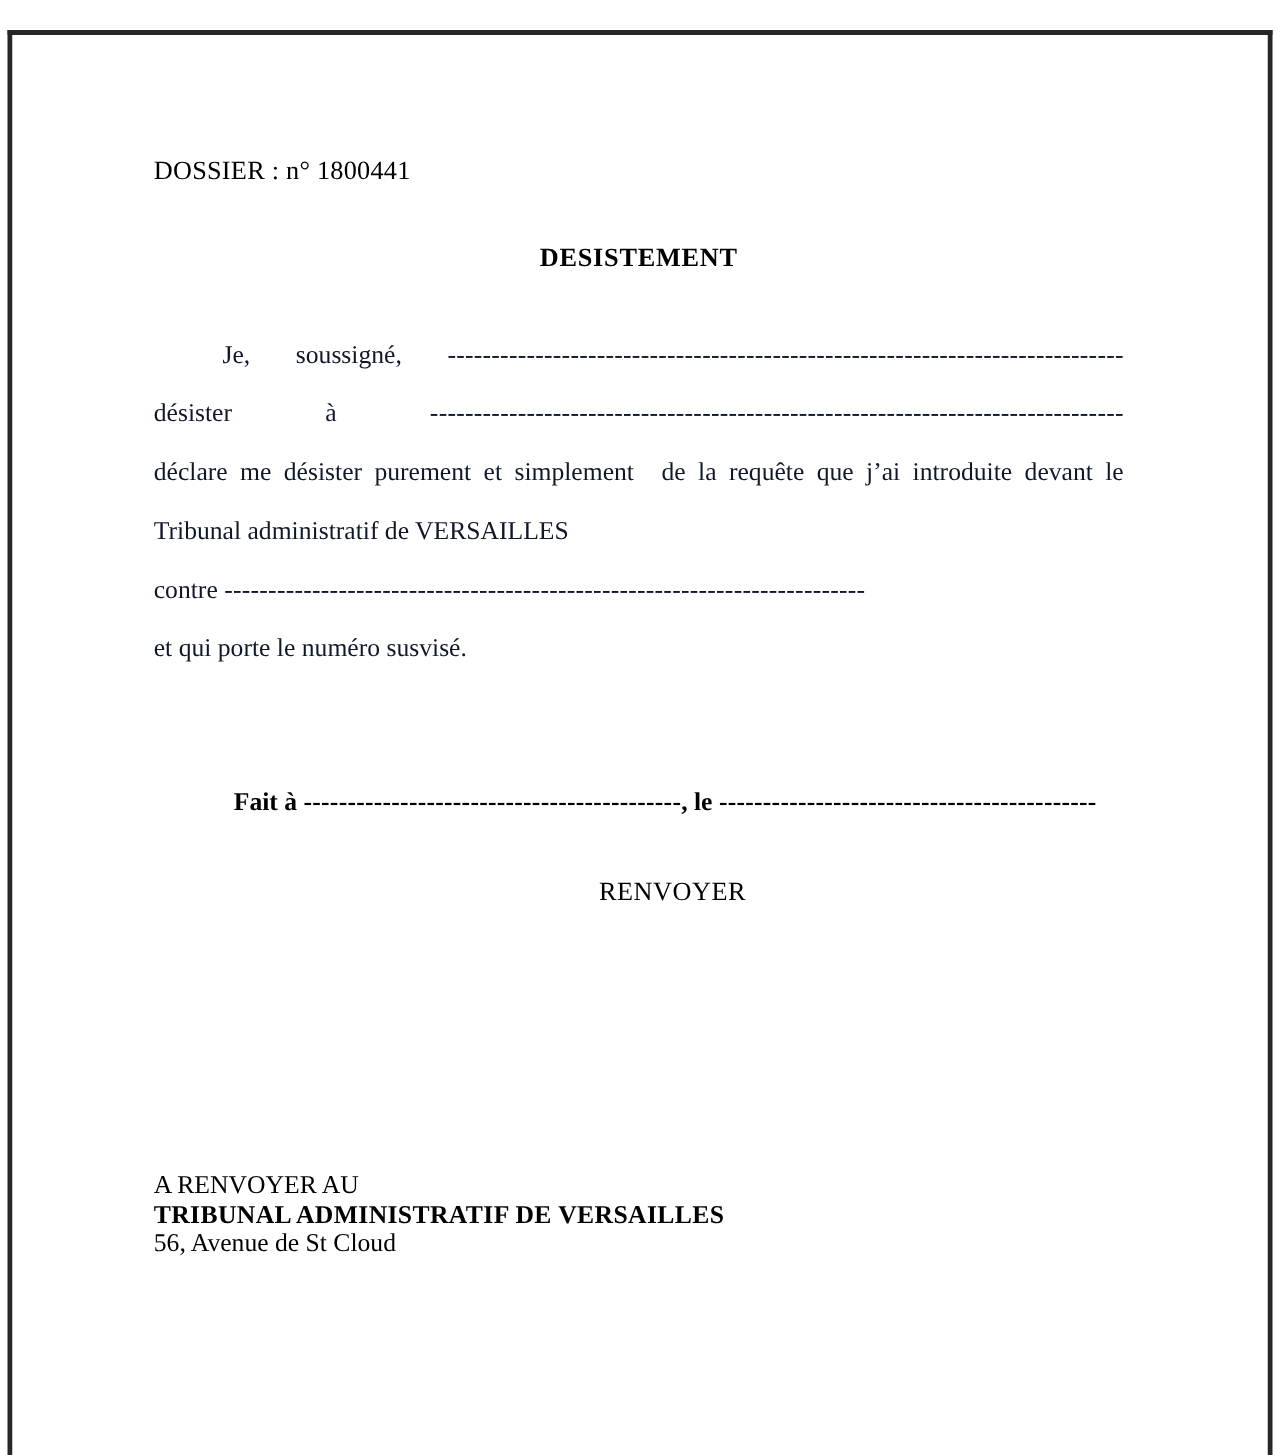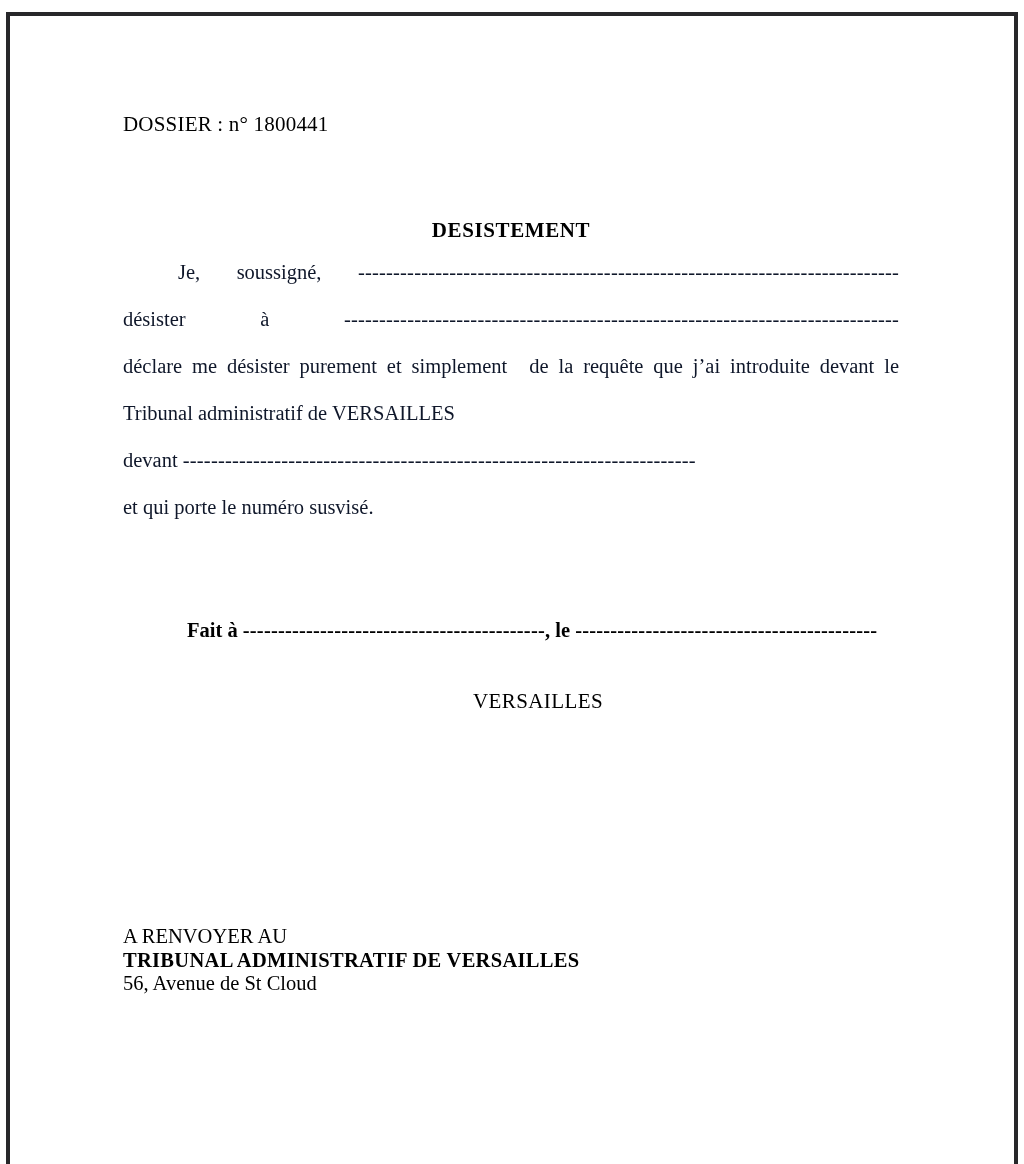--- a/index.html
+++ b/index.html
@@ -14,21 +14,21 @@
     font-family: "Liberation Serif", "DejaVu Serif", serif;
   }
 
   
   #viewport {
     position: relative;
     width: 1024px;
     height: 1164px;
     background: #ffffff;
     box-sizing: border-box;
-    padding: 12px 6px 0 6px;
+    padding: 24px 6px 0 6px;
   }
   #page-frame {
     position: relative;
     width: 100%;
     height: 1158px;
     box-sizing: border-box;
     border: 4px solid #27272a;
     border-bottom: none;
     background: #ffffff;
   }
@@ -59,21 +59,20 @@
   }
 
   .doc-title {
     position: absolute;
     top: 166px;
     width: 776px;
     text-align: center;
     font-size: 21px;
     font-weight: bold;
     letter-spacing: 0.6px;
-    margin-top: 36px;
   }
 
   .body-block {
     position: absolute;
     top: 233px;
     width: 776px;
     font-size: 20.5px;
     line-height: 47px;
     color: #0f172a;
   }
@@ -163,35 +162,35 @@
 
           <p class="para flow">
             <span>déclare  me  désister  purement  et  simplement</span><span class="gapspace"></span><span>de  la  requête  que  j’ai  introduite  devant  le</span>
           </p>
 
           <p class="para plain">
             <span>Tribunal administratif de VERSAILLES</span>
           </p>
 
           <p class="para plain">
-            <span>devant</span>
+            <span>contre</span>
             <span class="dashrun">-------------------------------------------------------------------------</span>
           </p>
 
           <p class="para plain">
             <span>et qui porte le numéro susvisé.</span>
           </p>
 
         </div>
 
         <div class="fait-line">
           <span>Fait à </span><span class="dashrun">-------------------------------------------</span><span>, le </span><span class="dashrun">-------------------------------------------</span>
         </div>
 
-        <div class="signature">VERSAILLES</div>
+        <div class="signature">RENVOYER</div>
 
         <div class="footer">
           <span class="f-line">A RENVOYER AU</span>
           <span class="f-line bold">TRIBUNAL ADMINISTRATIF DE VERSAILLES</span>
           <span class="f-line">56, Avenue de St Cloud</span>
           <span class="spacer"></span>
         </div>
 
       </div>
     </div>

